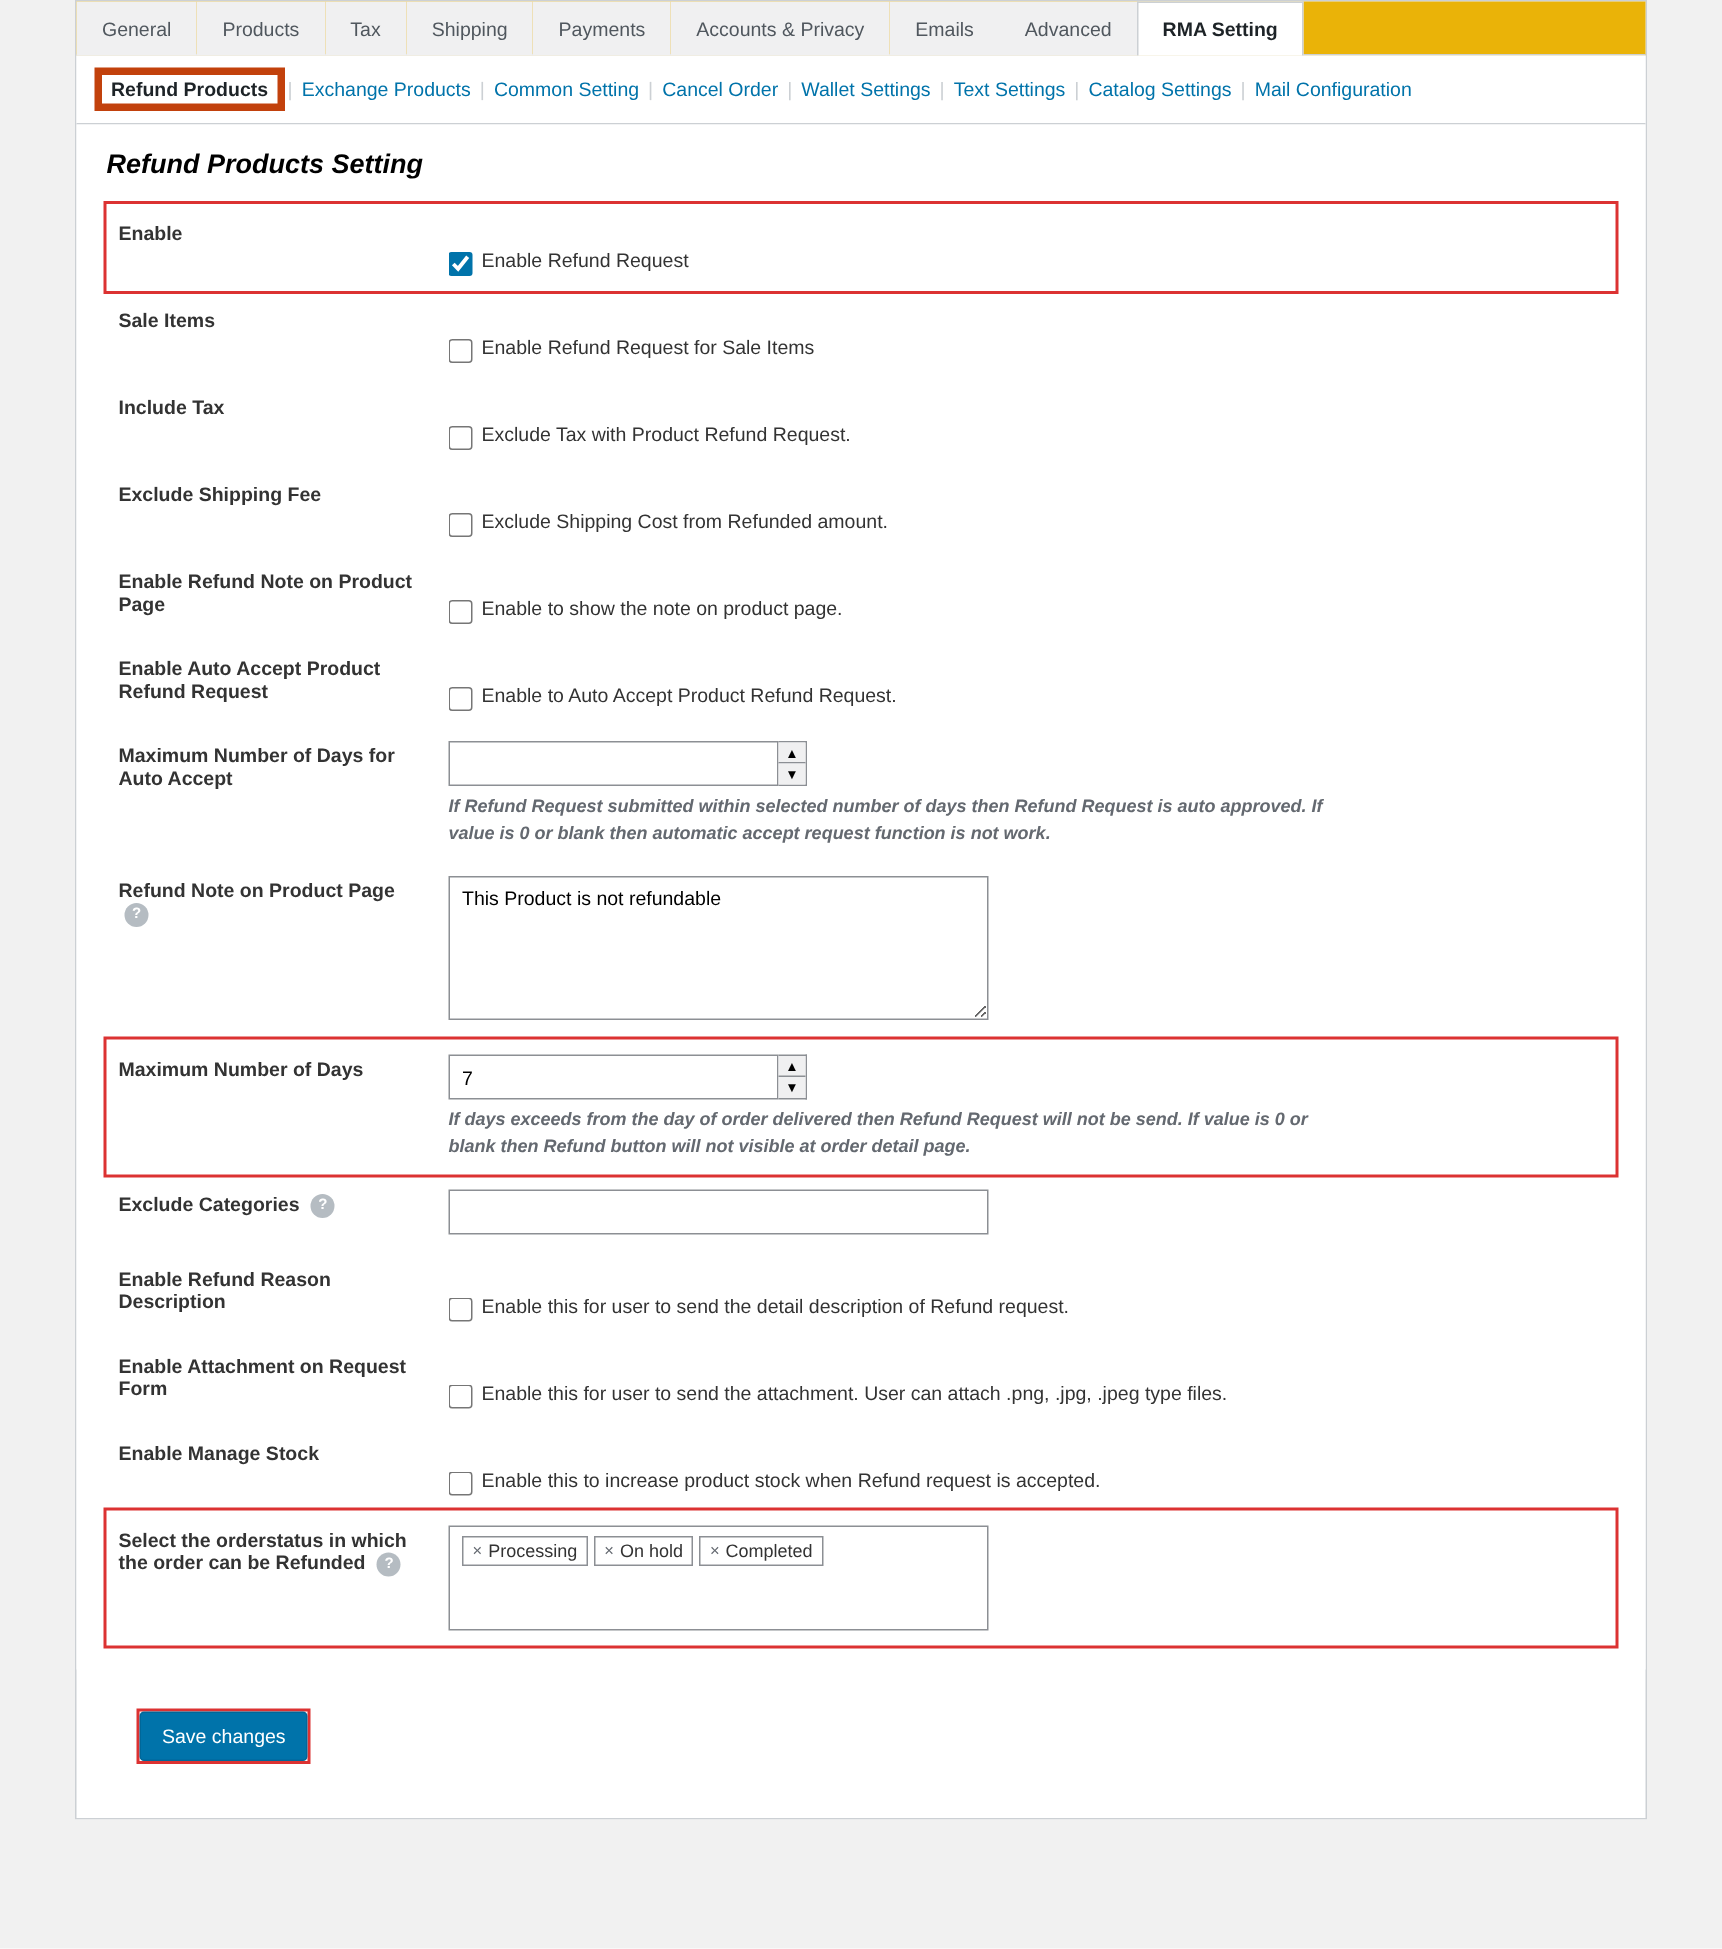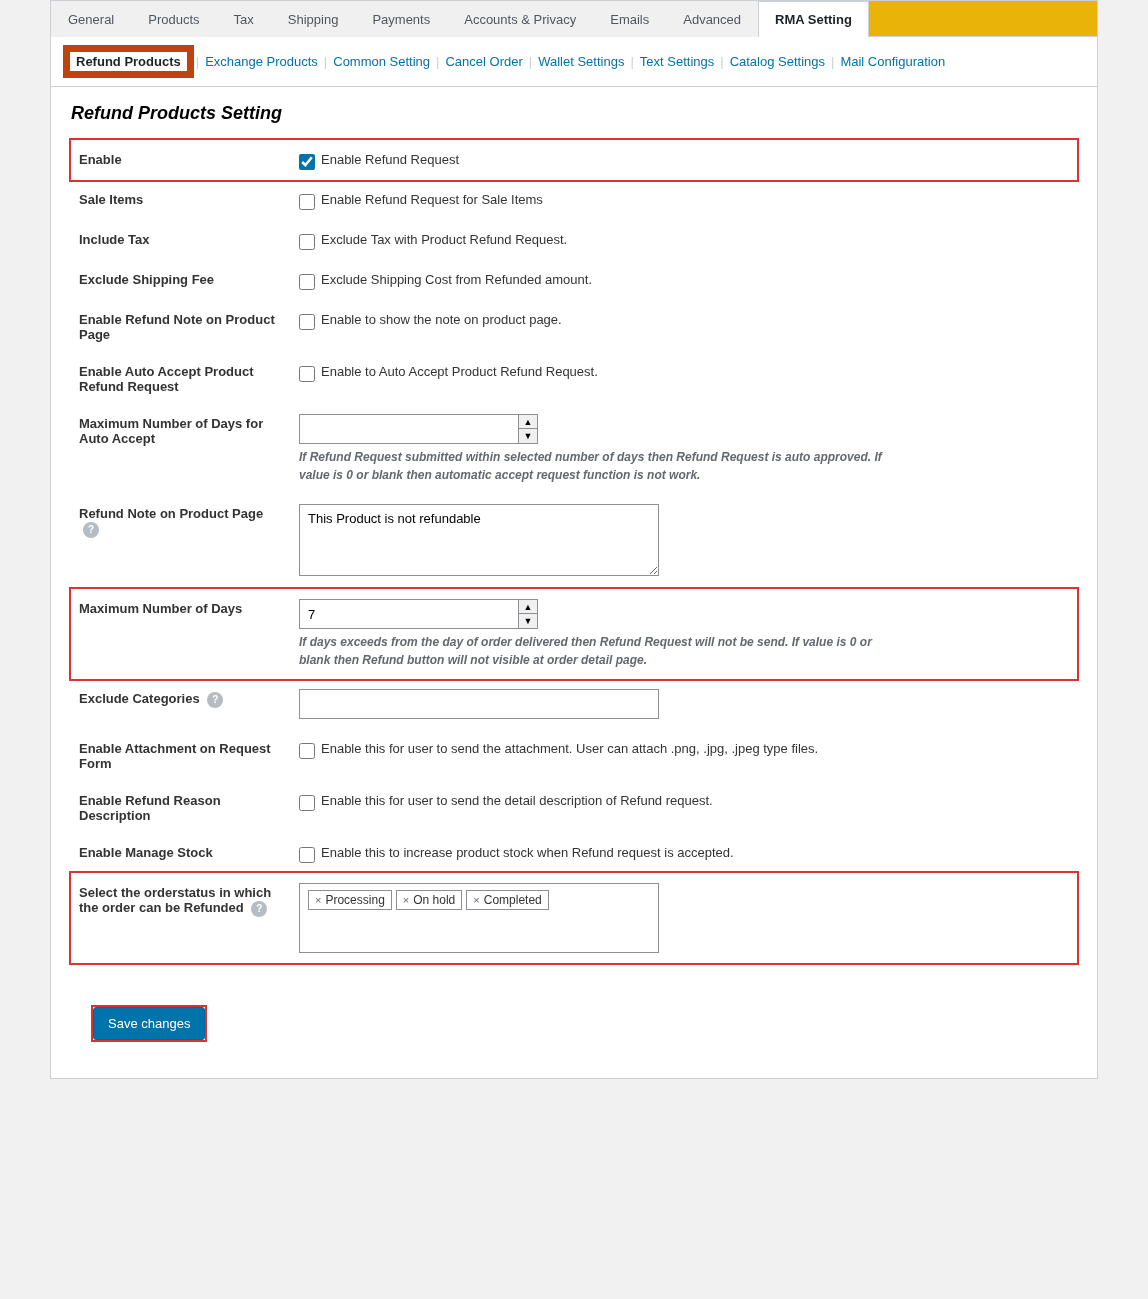--- a/index.html
+++ b/index.html
@@ -8,53 +8,53 @@
     .page-wrapper { background: #fff; max-width: 1048px; margin: 0 auto; padding: 0; border: 1px solid #ccd0d4; }
 
     
     .top-tabs { display: flex; background: #eab308; border-bottom: 1px solid #ccd0d4; }
     .top-tab { padding: 10px 16px; font-size: 13px; cursor: pointer; border: 1px solid transparent; border-bottom: none; color: #50575e; background: #f0f0f1; margin-bottom: -1px; }
     .top-tab.active { background: #fff; border-color: #ccd0d4 #ccd0d4 #fff; color: #1d2327; font-weight: 600; }
 
     
     .sub-nav { padding: 8px 12px; border-bottom: 1px solid #ccd0d4; background: #fff; display: flex; align-items: center; flex-wrap: wrap; gap: 2px; }
     .sub-nav-item { font-size: 13px; color: #0073aa; cursor: pointer; padding: 2px 4px; text-decoration: none; }
-    .sub-nav-item.active { color: #1d2327; font-weight: 600; border: 7px solid #c2410c; padding: 2px 6px; text-decoration: none; }
+    .sub-nav-item.active { color: #1d2327; font-weight: 600; border: 5px solid #c2410c; padding: 2px 6px; text-decoration: none; }
     .sub-nav-separator { color: #ccd0d4; font-size: 13px; }
 
     
     .content { padding: 16px 20px; background: #fff; }
 
     .section-title { font-size: 18px; font-weight: 600; margin-bottom: 16px; color: #000000; font-style: italic; }
 
     
     .settings-table { width: 100%; border-collapse: collapse; }
     .settings-table tr { vertical-align: top; }
     .settings-table td { padding: 10px 8px; }
     .settings-table .label-cell { width: 220px; font-weight: 600; font-size: 13px; padding-top: 12px; }
     .settings-table .input-cell { font-size: 13px; padding-top: 10px; }
 
     .help-icon { display: inline-flex; align-items: center; justify-content: center; width: 16px; height: 16px; background: #b5bcc2; border-radius: 50%; color: #fff; font-size: 10px; font-weight: bold; margin-left: 4px; cursor: pointer; vertical-align: middle; }
 
     
-    .checkbox-row { display: flex; align-items: flex-start; gap: 6px; margin-top: 2px; }
+    .checkbox-row { display: flex; align-items: flex-start; gap: 6px; margin-top: 20px; }
     .checkbox-row input[type="checkbox"] { margin-top: 2px; width: 16px; height: 16px; accent-color: #0073aa; }
     .checkbox-label { font-size: 13px; color: #333; }
 
     
     .number-input-wrap { display: flex; align-items: stretch; }
     .number-input { width: 220px; padding: 4px 8px; border: 1px solid #8c8f94; font-size: 13px; height: 30px; }
     .number-spinners { display: flex; flex-direction: column; border: 1px solid #8c8f94; border-left: none; }
     .spinner-btn { width: 18px; height: 14px; border: none; background: #f0f0f1; cursor: pointer; font-size: 9px; display: flex; align-items: center; justify-content: center; padding: 0; }
     .spinner-btn:first-child { border-bottom: 1px solid #8c8f94; }
 
     .help-text { font-size: 12px; color: #646970; font-style: italic; margin-top: 4px; max-width: 600px; line-height: 1.5; font-weight: bold; }
 
     
-    .text-area { width: 360px; height: 72px; padding: 6px 8px; border: 1px solid #8c8f94; font-size: 13px; resize: both; font-family: inherit; }
+    .text-area { width: 360px; height: 96px; padding: 6px 8px; border: 1px solid #8c8f94; font-size: 13px; resize: both; font-family: inherit; }
 
     
     .text-input { width: 360px; padding: 4px 8px; border: 1px solid #8c8f94; font-size: 13px; height: 30px; }
 
     
     .tags-container { border: 1px solid #8c8f94; padding: 6px 8px; min-height: 70px; width: 360px; display: flex; flex-wrap: wrap; gap: 4px; align-content: flex-start; }
     .tag { display: inline-flex; align-items: center; background: #fff; border: 1px solid #8c8f94; padding: 2px 6px; font-size: 12px; gap: 4px; }
     .tag-remove { cursor: pointer; color: #646970; font-size: 11px; }
 
     
@@ -206,35 +206,35 @@
         <td class="label-cell">
           <span>Exclude Categories</span>
           <span class="help-icon">?</span>
         </td>
         <td class="input-cell">
           <input type="text" class="text-input" value="" style="">
         </td>
       </tr>
 
       <tr>
+        <td class="label-cell">Enable Refund Reason Description</td>
+        <td class="input-cell">
+          <div class="checkbox-row">
+            <input type="checkbox" id="refund-reason-cb" style="">
+            <label class="checkbox-label" for="refund-reason-cb">Enable this for user to send the detail description of Refund request.</label>
+          </div>
+        </td>
+      </tr>
+
+      <tr>
         <td class="label-cell">Enable Attachment on Request Form</td>
         <td class="input-cell">
           <div class="checkbox-row">
             <input type="checkbox" id="enable-attachment-cb" style="">
             <label class="checkbox-label" for="enable-attachment-cb">Enable this for user to send the attachment. User can attach .png, .jpg, .jpeg type files.</label>
-          </div>
-        </td>
-      </tr>
-
-      <tr>
-        <td class="label-cell">Enable Refund Reason Description</td>
-        <td class="input-cell">
-          <div class="checkbox-row">
-            <input type="checkbox" id="refund-reason-cb" style="">
-            <label class="checkbox-label" for="refund-reason-cb">Enable this for user to send the detail description of Refund request.</label>
           </div>
         </td>
       </tr>
 
       <tr>
         <td class="label-cell">Enable Manage Stock</td>
         <td class="input-cell">
           <div class="checkbox-row">
             <input type="checkbox" id="manage-stock-cb" style="">
             <label class="checkbox-label" for="manage-stock-cb">Enable this to increase product stock when Refund request is accepted.</label>

